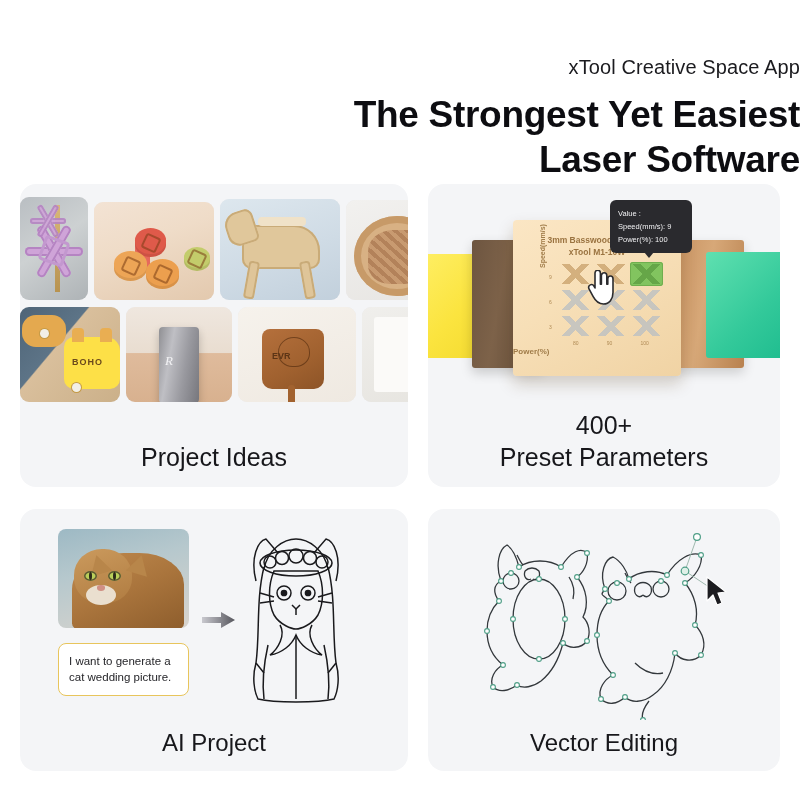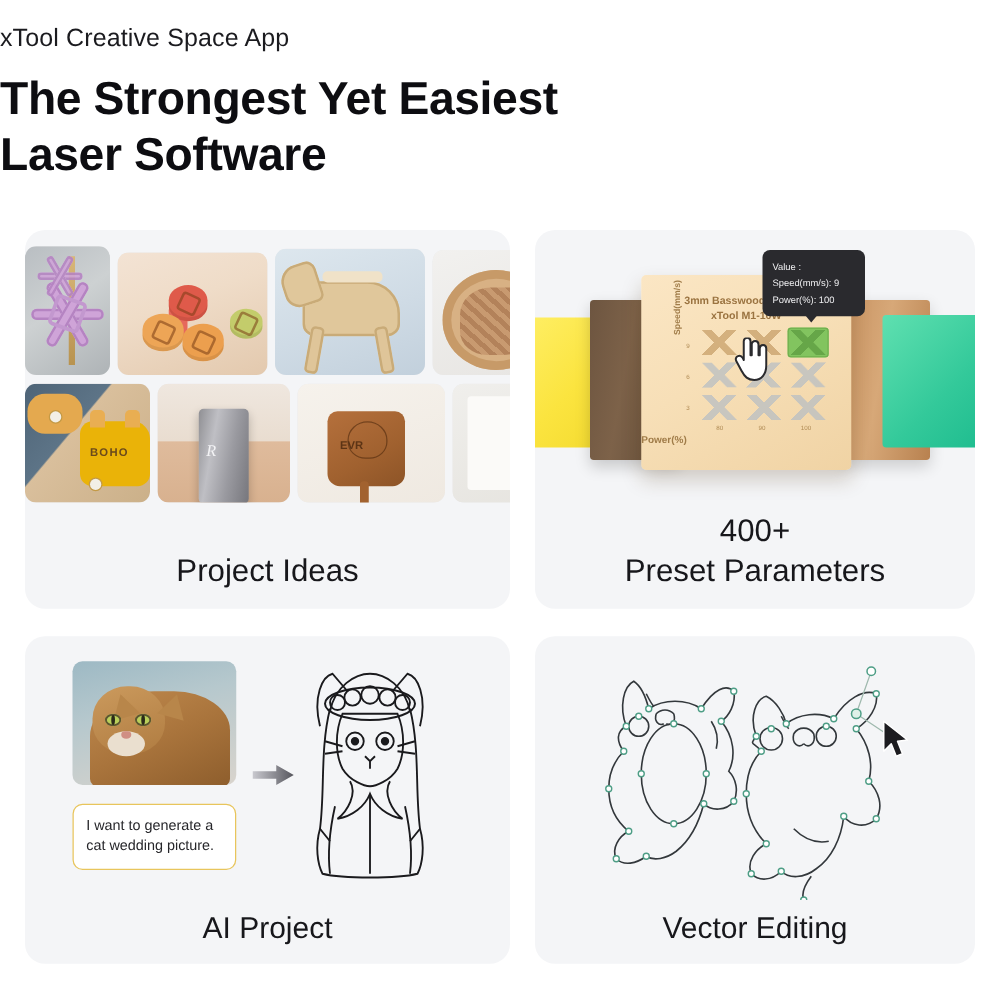--- a/index.html
+++ b/index.html
@@ -5,21 +5,21 @@
   * { box-sizing: border-box; margin: 0; padding: 0; }
   html, body {
     width: 800px; height: 800px;
     background: #ffffff;
     font-family: "Liberation Sans", sans-serif;
     overflow: hidden;
   }
   .page { width: 800px; height: 800px; position: relative; background: #fff; }
 
   
-  .header { padding-top: 20px; text-align: left; }
+  .header { padding-top: 56px; text-align: right; }
   .eyebrow {
     font-size: 20px; color: #1b1b1f; font-weight: 400;
     letter-spacing: .1px;
   }
   .headline {
     margin-top: 13px;
     font-size: 37px; font-weight: 700; color: #0d0d11;
     line-height: 1.22; letter-spacing: -.3px;
   }
 
@@ -136,21 +136,21 @@
   .bowl:after {
     content:""; position: absolute; left: 14px; top: 14px; right: 10px; bottom: 12px;
     background: repeating-linear-gradient(42deg,#b3825a 0 4px,#c89a70 4px 8px);
     border-radius: 40% 30% 45% 35%;
   }
 
   
   .ph-boho { background: linear-gradient(130deg,#4e6477 0%,#5d7487 38%,#d9bf9c 39%,#cbb089 100%); }
   .boho-tag {
     position: absolute; left: 44px; top: 30px; width: 56px; height: 52px;
-    background: #eab308; border-radius: 10px 14px 10px 10px;
+    background: #fde047; border-radius: 10px 14px 10px 10px;
   }
   .boho-tag:before {
     content:""; position: absolute; left: 8px; top: -9px; width: 12px; height: 14px;
     background: #e9ae52; border-radius: 4px 4px 0 0;
   }
   .boho-tag:after {
     content:""; position: absolute; right: 8px; top: -9px; width: 12px; height: 14px;
     background: #e9ae52; border-radius: 4px 4px 0 0;
   }
   .boho-word {

